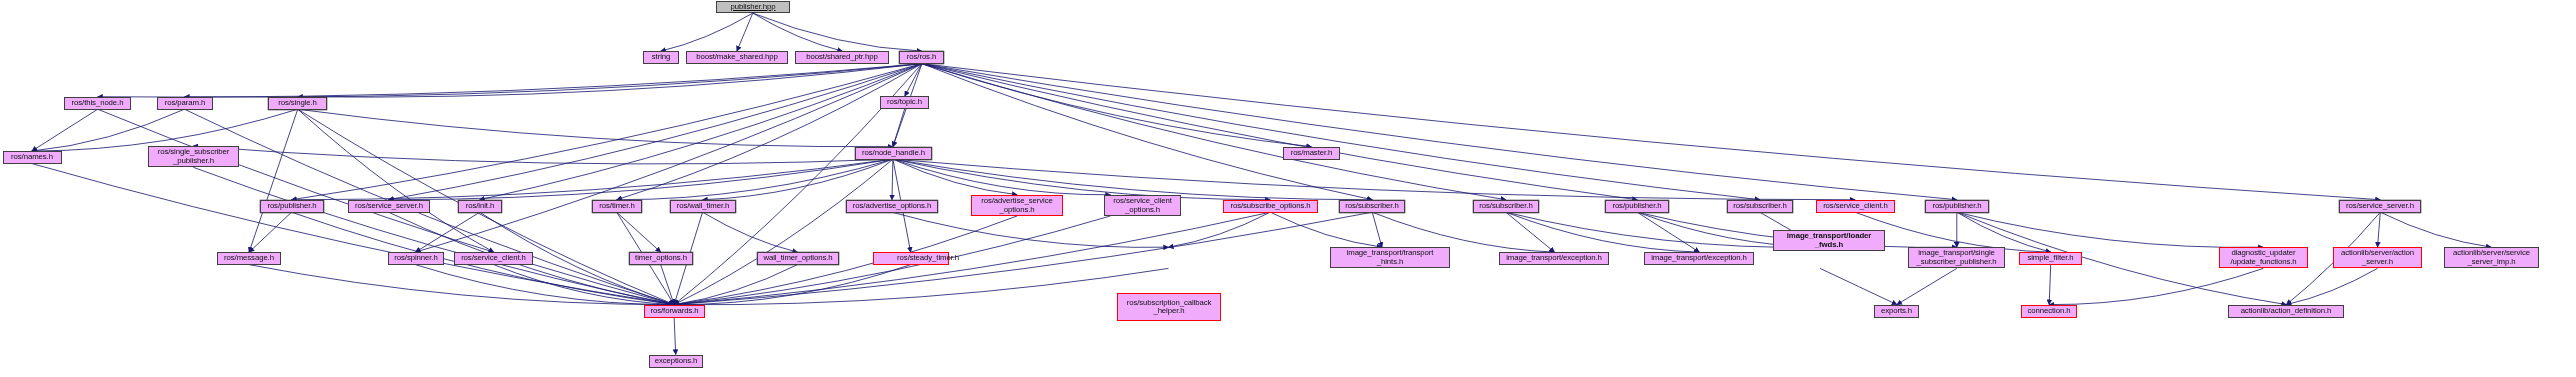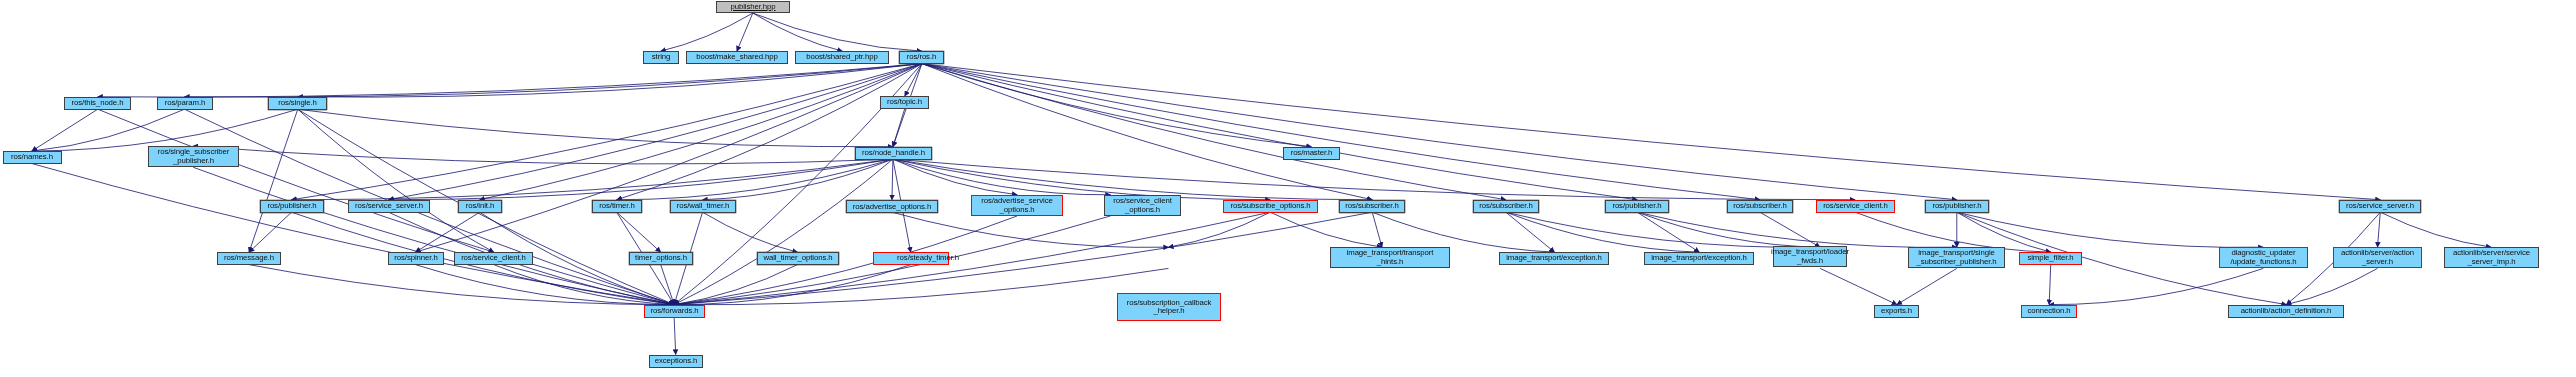--- a/index.html
+++ b/index.html
@@ -24,21 +24,21 @@
     height: 377px;
     pointer-events: none;
   }
   .node {
     position: absolute;
     box-sizing: border-box;
     display: flex;
     align-items: center;
     justify-content: center;
     text-align: center;
-    background: #7dd3fc;
+    background: #f0abfc;
     border: 0.6px solid #404040;
     color: #101010;
     font-size: 7.8px;
     line-height: 1.08;
     letter-spacing: -0.1px;
     white-space: pre-line;
     padding: 0.6px 1.9px;
     z-index: 5;
   }
   .node.red {
@@ -173,21 +173,21 @@
       <div class="node" style="left: 2.5px; top: 151px; width: 59px; height: 12.5px;"><span>ros/names.h</span></div>
       <div class="node" style="left: 148px; top: 146px; width: 91px; height: 21px;"><span>ros/single_subscriber
 _publisher.h</span></div>
       <div class="node" style="left: 1283px; top: 147px; width: 57px; height: 12.5px;"><span>ros/master.h</span></div>
       <div class="node thick" style="left: 855px; top: 147px; width: 77px; height: 12.5px;"><span>ros/node_handle.h</span></div>
       <div class="node thick" style="left: 260px; top: 200px; width: 64px; height: 12.5px;"><span>ros/publisher.h</span></div>
       <div class="node" style="left: 348px; top: 200px; width: 82px; height: 12.5px;"><span>ros/service_server.h</span></div>
       <div class="node thick" style="left: 458px; top: 200px; width: 44px; height: 12.5px;"><span>ros/init.h</span></div>
       <div class="node thick" style="left: 592px; top: 200px; width: 50px; height: 12.5px;"><span>ros/timer.h</span></div>
       <div class="node thick" style="left: 670px; top: 200px; width: 66px; height: 12.5px;"><span>ros/wall_timer.h</span></div>
-      <div class="node thick" style="left: 846px; top: 200px; width: 92px; height: 12.5px; align-items: flex-end;"><span>ros/advertise_options.h</span></div>
+      <div class="node thick" style="left: 846px; top: 200px; width: 92px; height: 12.5px;"><span>ros/advertise_options.h</span></div>
       <div class="node red" style="left: 971px; top: 195px; width: 92px; height: 21px;"><span>ros/advertise_service
 _options.h</span></div>
       <div class="node" style="left: 1072px; top: 195px; width: 77px; height: 21px; margin-left: 32px;"><span>ros/service_client
 _options.h</span></div>
       <div class="node red" style="left: 1223px; top: 200px; width: 95px; height: 12.5px;"><span>ros/subscribe_options.h</span></div>
       <div class="node thick" style="left: 1339px; top: 200px; width: 66px; height: 12.5px;"><span>ros/subscriber.h</span></div>
       <div class="node thick" style="left: 1473px; top: 200px; width: 66px; height: 12.5px;"><span>ros/subscriber.h</span></div>
       <div class="node thick" style="left: 1605px; top: 200px; width: 64px; height: 12.5px;"><span>ros/publisher.h</span></div>
       <div class="node thick" style="left: 1727px; top: 200px; width: 66px; height: 12.5px;"><span>ros/subscriber.h</span></div>
       <div class="node red" style="left: 1816px; top: 200px; width: 79px; height: 12.5px;"><span>ros/service_client.h</span></div>
@@ -198,21 +198,21 @@
       <div class="node" style="left: 454px; top: 252px; width: 79px; height: 12.5px;"><span>ros/service_client.h</span></div>
       <div class="node thick" style="left: 629px; top: 252px; width: 64px; height: 12.5px;"><span>timer_options.h</span></div>
       <div class="node thick" style="left: 757px; top: 252px; width: 82px; height: 12.5px;"><span>wall_timer_options.h</span></div>
       <div class="node red" style="left: 873px; top: 252px; width: 76px; height: 12.5px; padding-left: 36px;"><span>ros/steady_timer.h</span></div>
       <div class="node red" style="left: 1117px; top: 247px; width: 104px; height: 28px; margin-top: 46px;"><span>ros/subscription_callback
 _helper.h</span></div>
       <div class="node" style="left: 1330px; top: 247px; width: 120px; height: 21px;"><span>image_transport/transport
 _hints.h</span></div>
       <div class="node" style="left: 1499px; top: 252px; width: 110px; height: 12.5px;"><span>image_transport/exception.h</span></div>
       <div class="node" style="left: 1644px; top: 252px; width: 110px; height: 12.5px;"><span>image_transport/exception.h</span></div>
-      <div class="node" style="left: 1773px; top: 246px; width: 74px; height: 21px;"><span>image_transport/loader
+      <div class="node" style="left: 1773px; top: 230px; width: 112px; height: 21px; font-weight: bold;"><span>image_transport/loader
 _fwds.h</span></div>
       <div class="node" style="left: 1908px; top: 247px; width: 97px; height: 21px;"><span>image_transport/single
 _subscriber_publisher.h</span></div>
       <div class="node red" style="left: 2019px; top: 252px; width: 63px; height: 12.5px;"><span>simple_filter.h</span></div>
       <div class="node red" style="left: 2219px; top: 247px; width: 89px; height: 21px;"><span>diagnostic_updater
 /update_functions.h</span></div>
       <div class="node red" style="left: 2333px; top: 247px; width: 89px; height: 21px;"><span>actionlib/server/action
 _server.h</span></div>
       <div class="node" style="left: 2444px; top: 247px; width: 95px; height: 21px;"><span>actionlib/server/service
 _server_imp.h</span></div>

